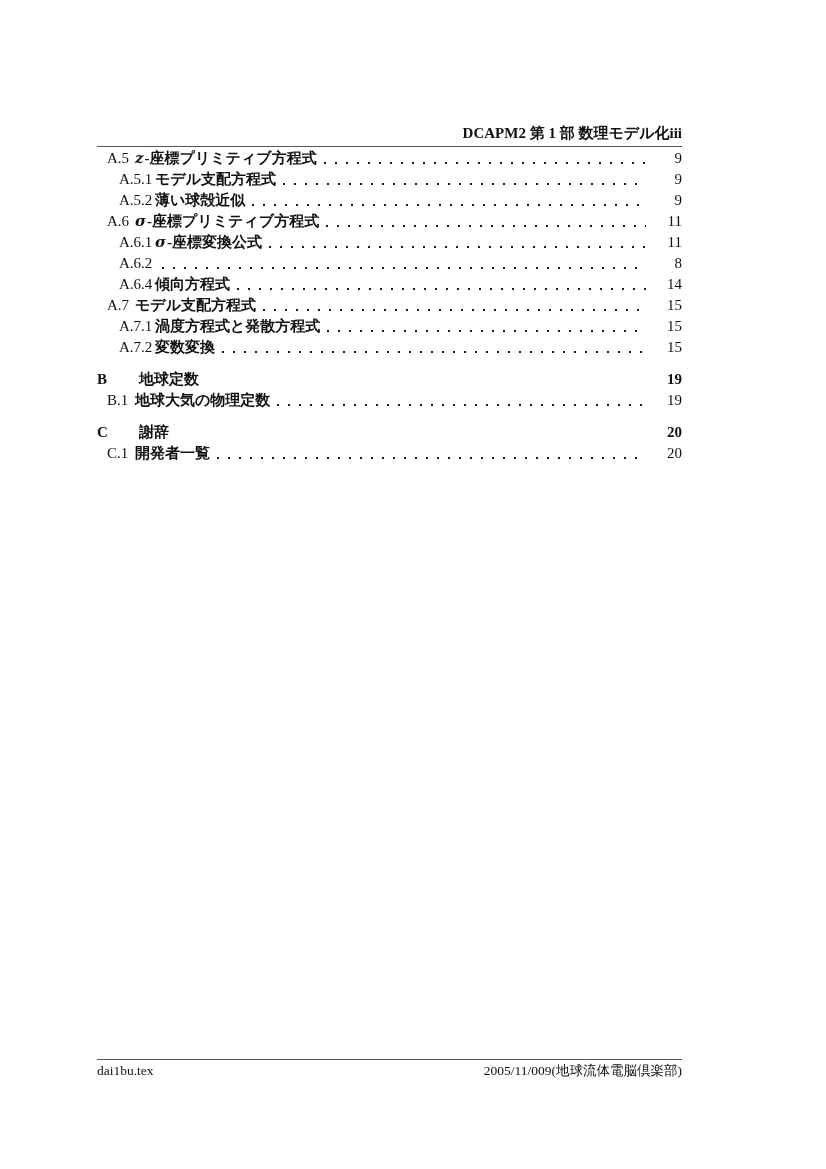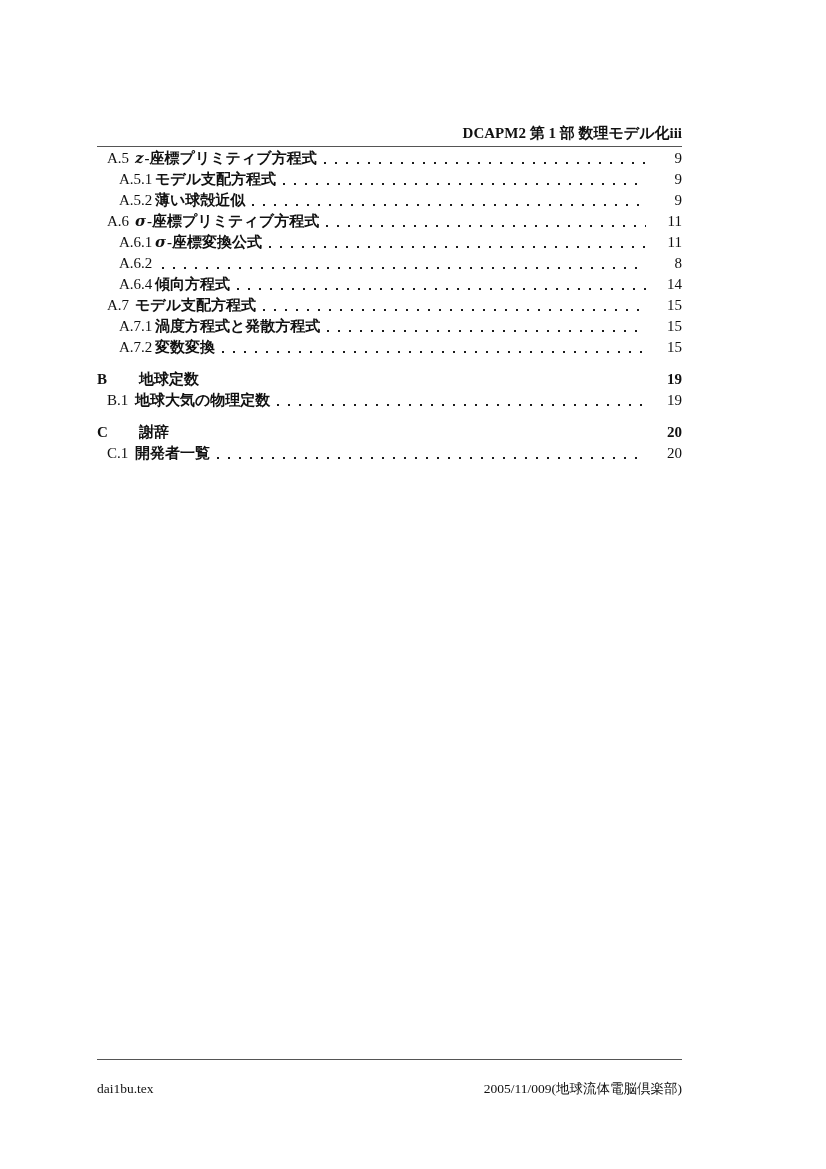--- a/index.html
+++ b/index.html
@@ -89,21 +89,21 @@
   }
   .toc-row.chapter .leader { background-image: none; }
 
   
   .running-footer {
     position: absolute;
     top: 1059px;
     left: 97px;
     width: 585px;
     border-top: 1.5px solid #555555;
-    padding-top: 20px;
+    padding-top: 2px;
     display: flex;
     justify-content: space-between;
     align-items: baseline;
     font-size: 13.5px;
     line-height: 17px;
     white-space: nowrap;
   }
 </style>
 </head>
 <body>

